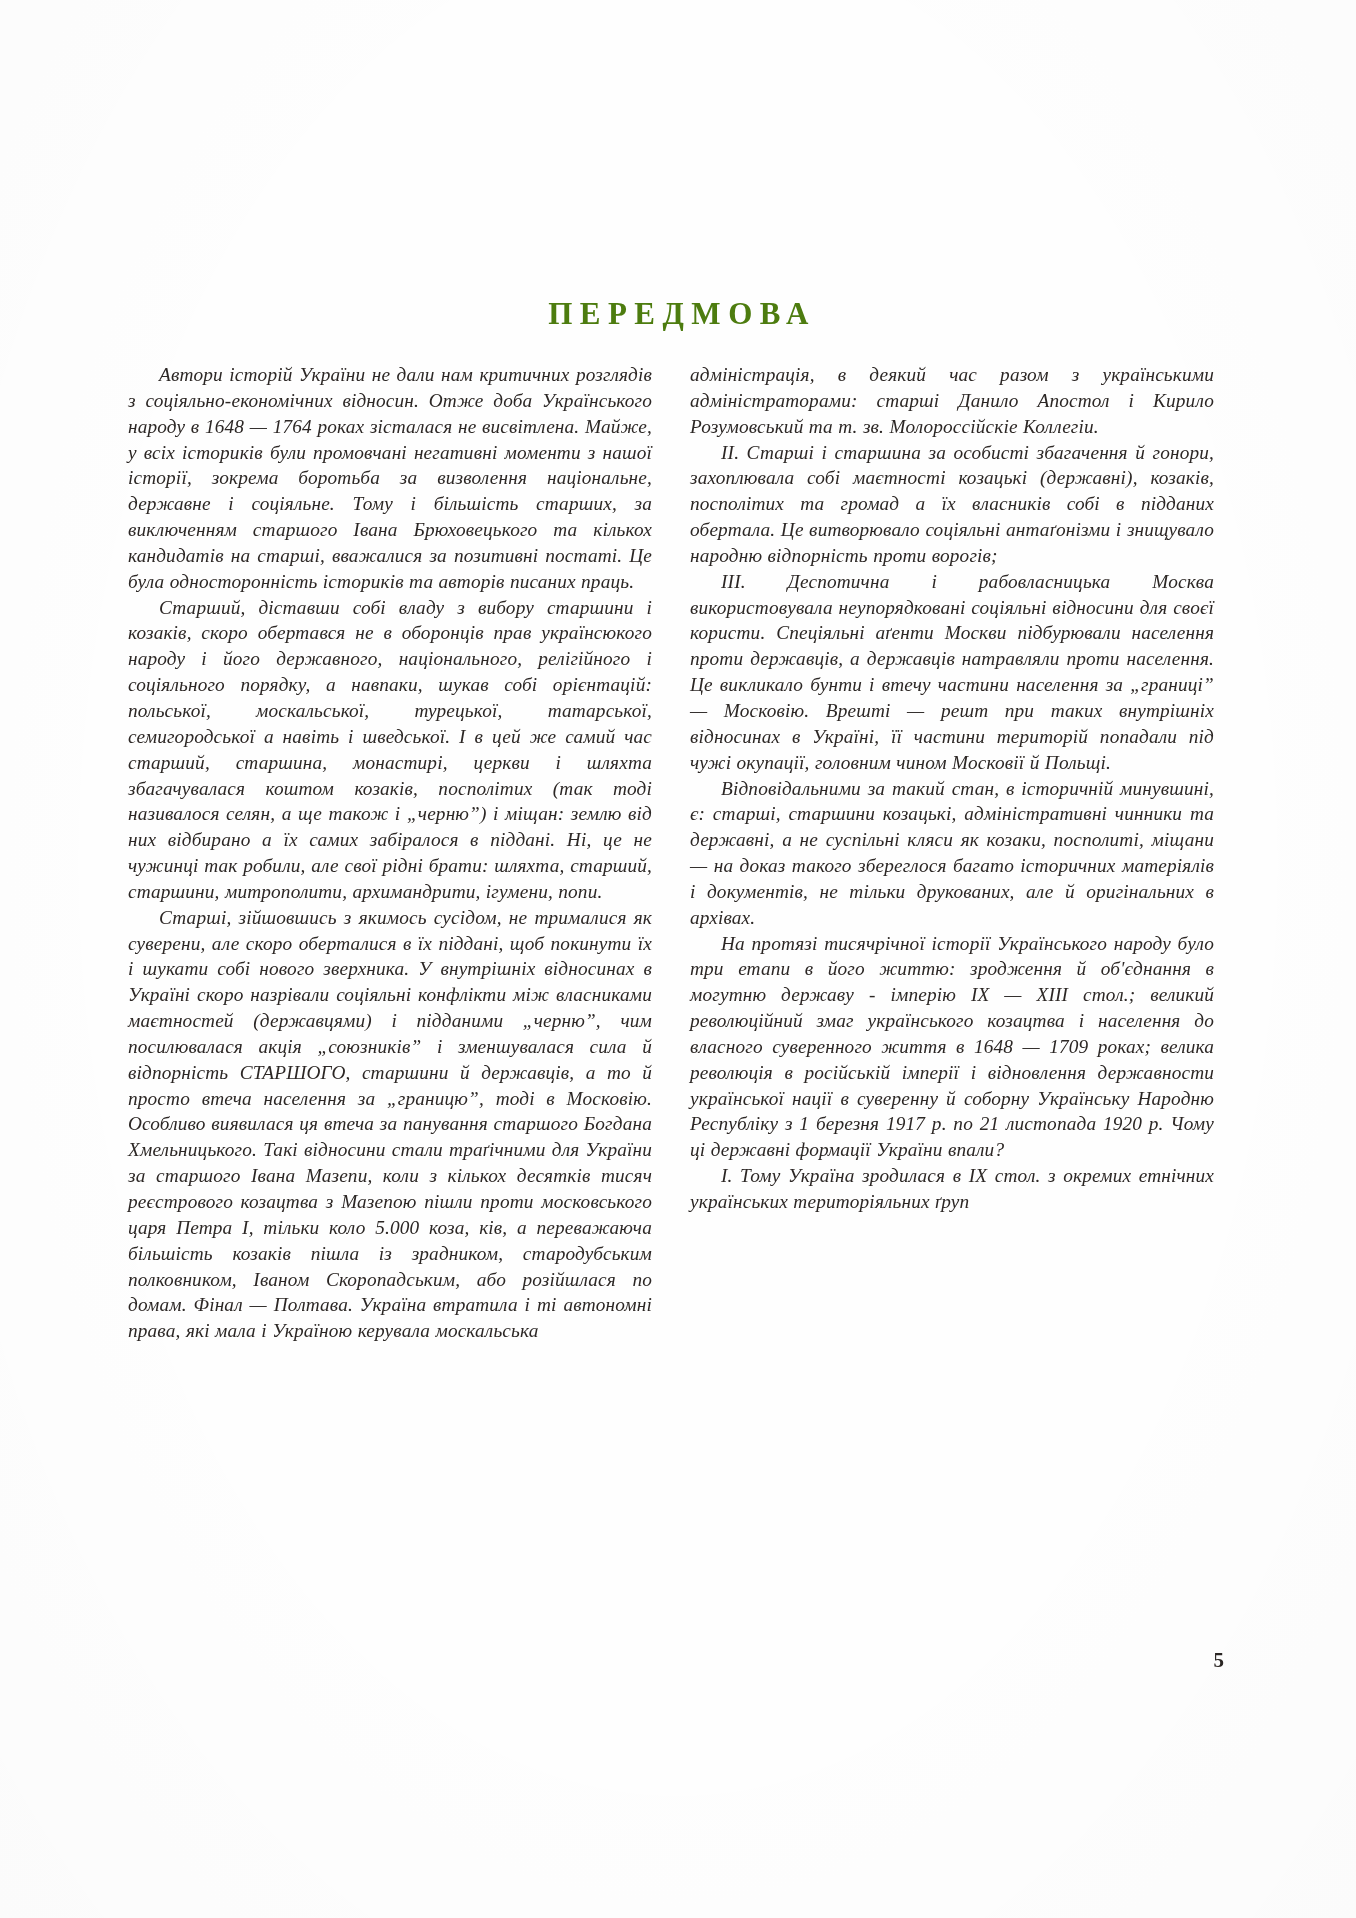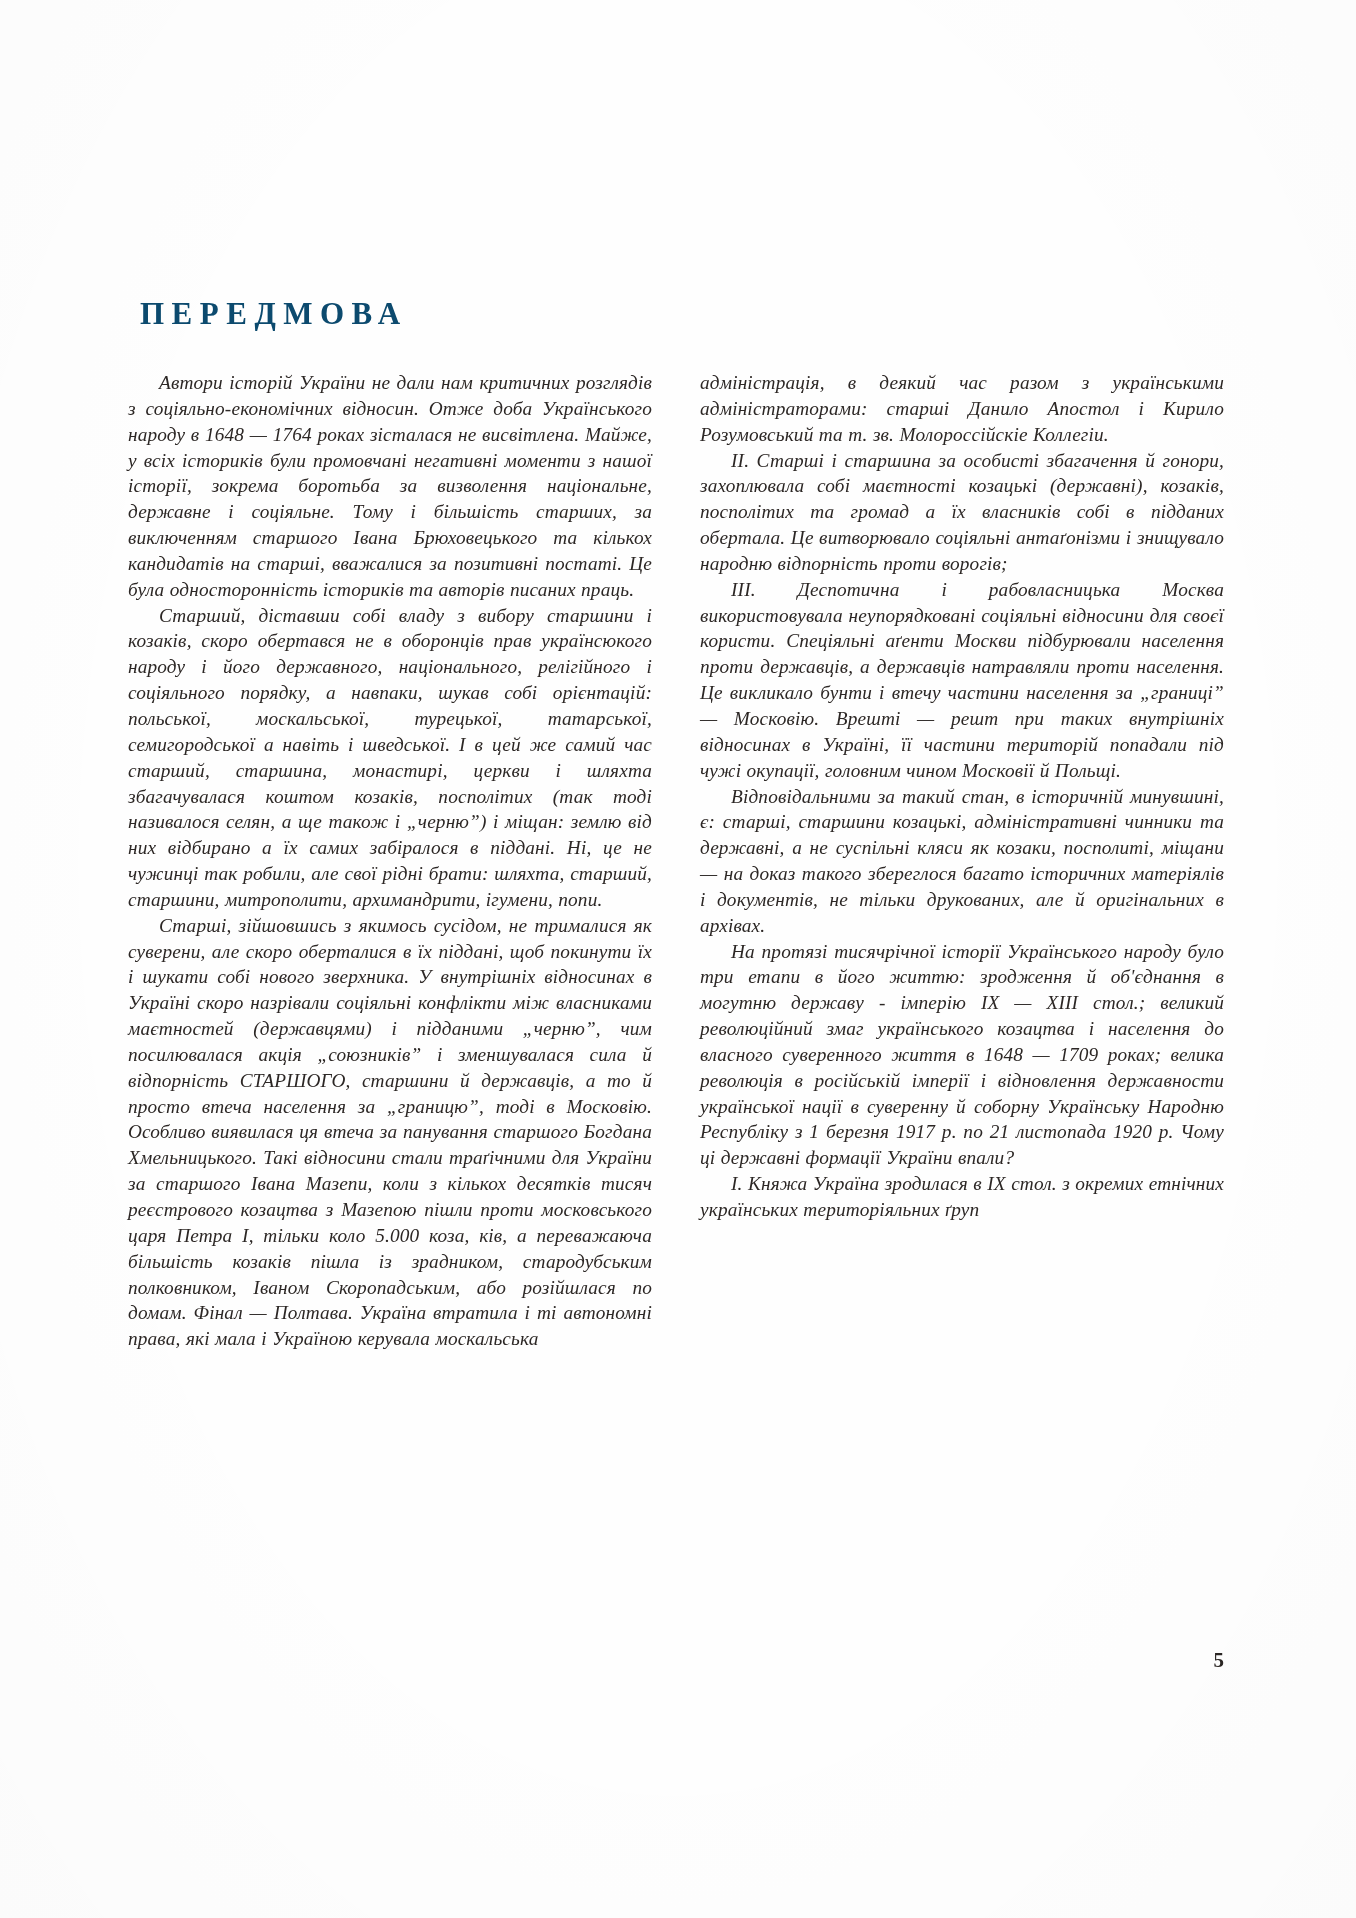--- a/index.html
+++ b/index.html
@@ -35,41 +35,42 @@
   }
 
   .content {
     position: absolute;
     left: 128px;
     top: 296px;
     width: 1096px;
   }
 
   .doc-title {
+    text-align: center;
     font-family: "Liberation Serif", "DejaVu Serif", serif;
     font-size: 31px;
     font-weight: 700;
     letter-spacing: 7.5px;
-    color: #0c4a6e;
-    margin: 0 0 38px 0;
+    color: #4d7c0f;
+    margin: 0 0 30px 0;
     padding-left: 6px;
     text-indent: 6px;
   }
 
   .columns {
     display: flex;
     flex-direction: row;
     gap: 0;
     align-items: flex-start;
   }
 
   .col {
     width: 524px;
   }
-  .col-left { margin-right: 48px; }
+  .col-left { margin-right: 38px; }
 
   p.para {
     margin: 0;
     font-style: italic;
     font-size: 19.3px;
     line-height: 25.85px;
     text-align: justify;
     text-indent: 31px;
     color: #2c2725;
     letter-spacing: 0.15px;
@@ -108,20 +109,20 @@
         <p class="para">Старший, діставши собі владу з вибору старшини і козаків, скоро обертався не в оборонців прав українсюкого народу і його державного, національного, релігійного і соціяльного порядку, а навпаки, шукав собі орієнтацій: польської, москальської, турецької, татарської, семигородської а навіть і шведської. І в цей же самий час старший, старшина, монастирі, церкви і шляхта збагачувалася коштом козаків, посполітих (так тоді називалося селян, а ще також і „черню”) і міщан: землю від них відбирано а їх самих забіралося в піддані. Ні, це не чужинці так робили, але свої рідні брати: шляхта, старший, старшини, митрополити, архимандрити, ігумени, попи.</p>
         <p class="para">Старші, зійшовшись з якимось сусідом, не трималися як суверени, але скоро оберталися в їх піддані, щоб покинути їх і шукати собі нового зверхника. У внутрішніх відносинах в Україні скоро назрівали соціяльні конфлікти між власниками маєтностей (державцями) і підданими „черню”, чим посилювалася акція „союзників” і зменшувалася сила й відпорність СТАРШОГО, старшини й державців, а то й просто втеча населення за „границю”, тоді в Московію. Особливо виявилася ця втеча за панування старшого Богдана Хмельницького. Такі відносини стали траґічними для України за старшого Івана Мазепи, коли з кількох десятків тисяч реєстрового козацтва з Мазепою пішли проти московського царя Петра I, тільки коло 5.000 коза, ків, а переважаюча більшість козаків пішла із зрадником, стародубським полковником, Іваном Скоропадським, або розійшлася по домам. Фінал — Полтава. Україна втратила і ті автономні права, які мала і Україною керувала москальська</p>
       </div>
 
       <div class="col col-right">
         <p class="para">адміністрація, в деякий час разом з українськими адміністраторами: старші Данило Апостол і Кирило Розумовський та т. зв. Молороссійскіе Коллегіи.</p>
         <p class="para">II. Старші і старшина за особисті збагачення й гонори, захоплювала собі маєтності козацькі (державні), козаків, посполітих та громад а їх власників собі в підданих обертала. Це витворювало соціяльні антаґонізми і знищувало народню відпорність проти ворогів;</p>
         <p class="para">III. Деспотична і рабовласницька Москва використовувала неупорядковані соціяльні відносини для своєї користи. Спеціяльні аґенти Москви підбурювали населення проти державців, а державців натравляли проти населення. Це викликало бунти і втечу частини населення за „границі” — Московію. Врешті — решт при таких внутрішніх відносинах в Україні, її частини територій попадали під чужі окупації, головним чином Московії й Польщі.</p>
         <p class="para">Відповідальними за такий стан, в історичній минувшині, є: старші, старшини козацькі, адміністративні чинники та державні, а не суспільні кляси як козаки, посполиті, міщани — на доказ такого збереглося багато історичних матеріялів і документів, не тільки друкованих, але й оригінальних в архівах.</p>
         <p class="para">На протязі тисячрічної історії Українського народу було три етапи в його життю: зродження й об'єднання в могутню державу - імперію IX — XIII стол.; великий революційний змаг українського козацтва і населення до власного суверенного життя в 1648 — 1709 роках; велика революція в російській імперії і відновлення державности української нації в суверенну й соборну Українську Народню Республіку з 1 березня 1917 р. по 21 листопада 1920 р. Чому ці державні формації України впали?</p>
-        <p class="para">I. Княжа Україна зродилася в IX стол. з окремих етнічних українських територіяльних ґруп</p>
+        <p class="para">I. Тому Україна зродилася в IX стол. з окремих етнічних українських територіяльних ґруп</p>
       </div>
 
     </div>
   </div>
 
   <div class="page-number">5</div>
 </div>
 
 </body></html>

